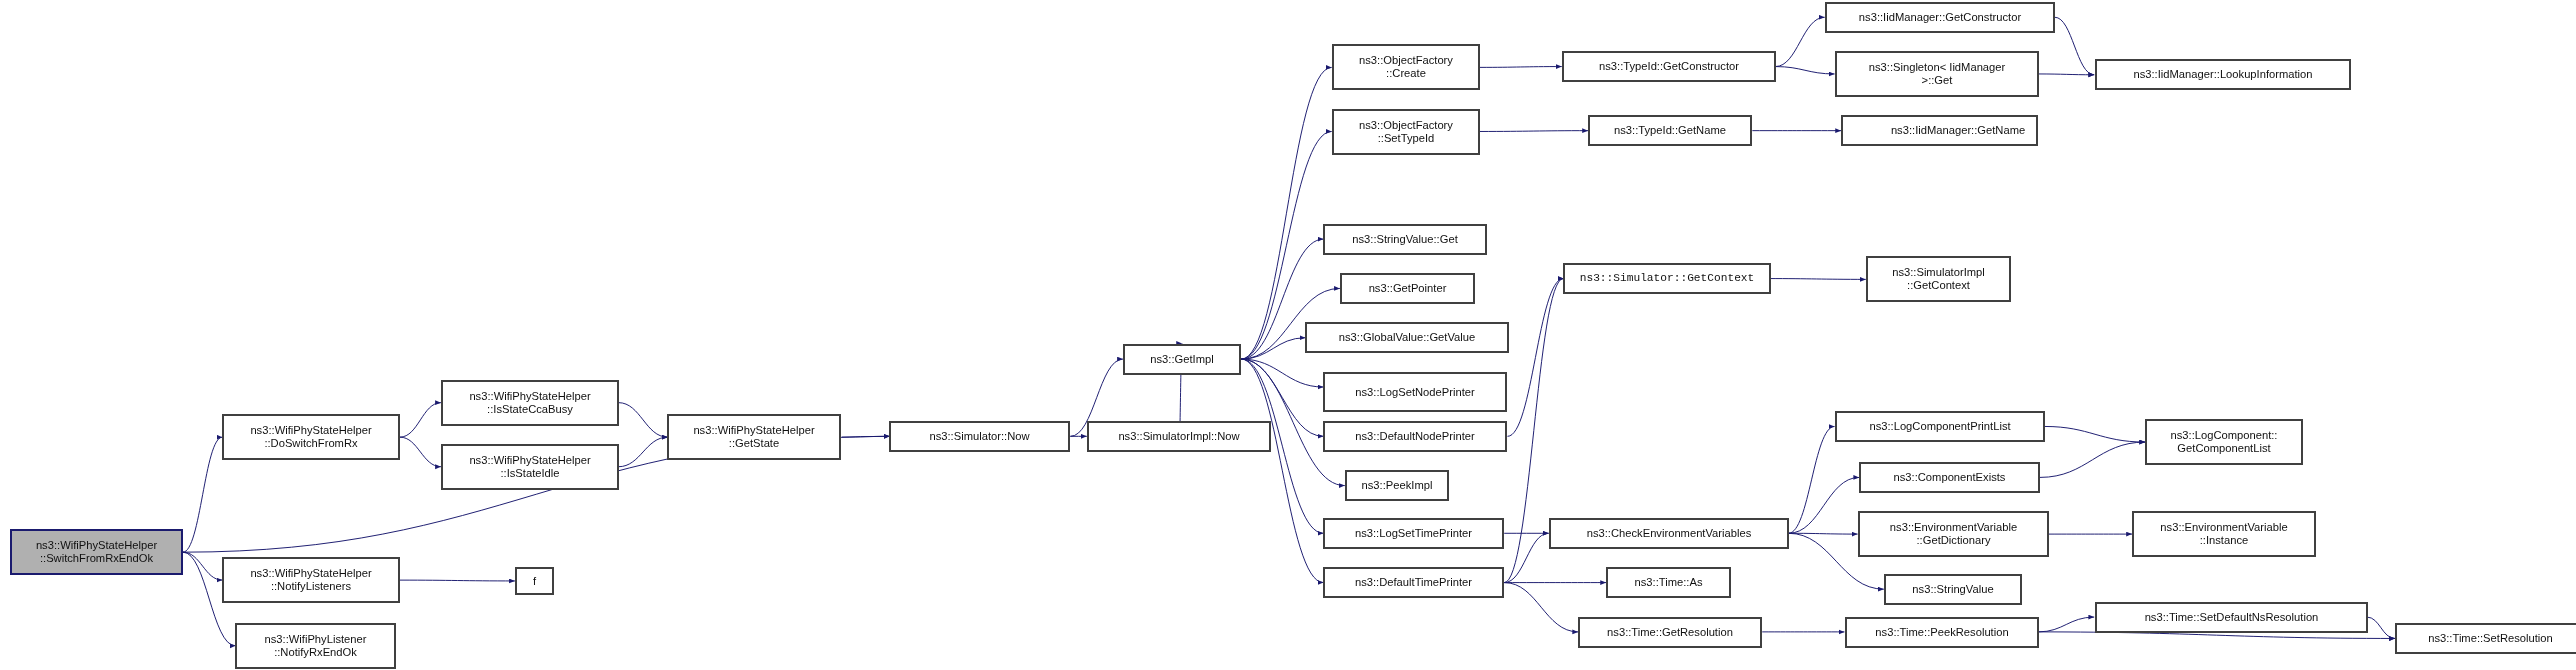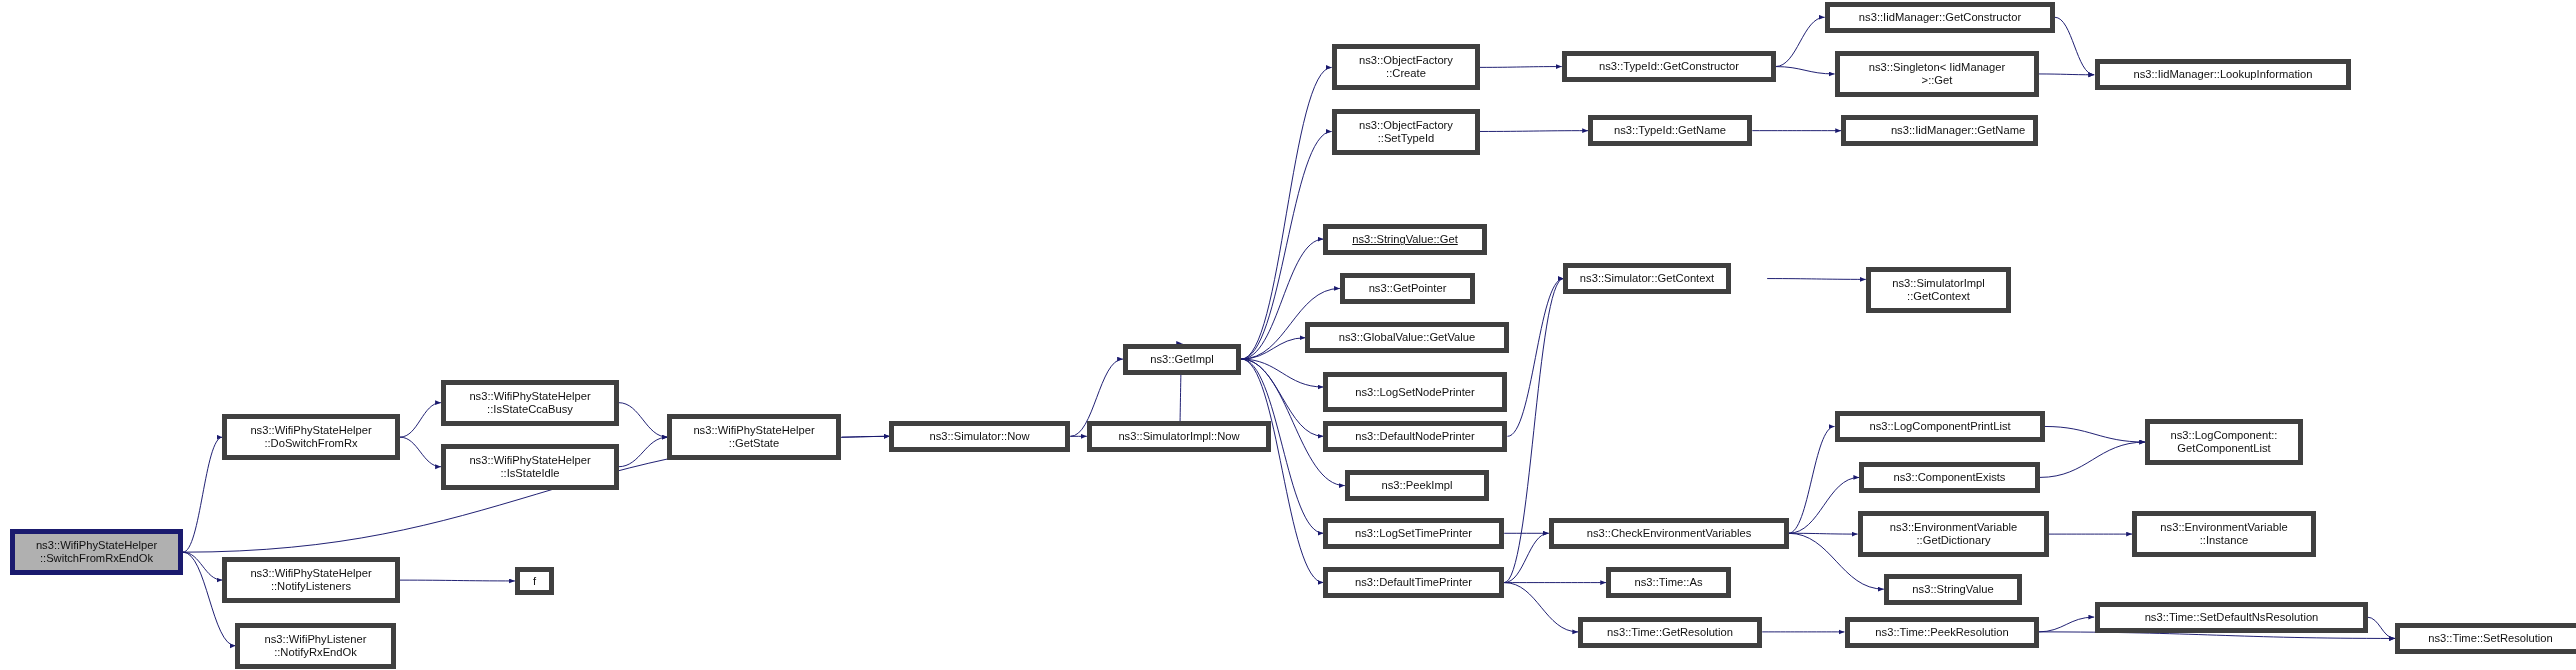--- a/index.html
+++ b/index.html
@@ -19,21 +19,21 @@
     position: absolute;
     left: 0;
     top: 0;
     width: 2576px;
     height: 670px;
     pointer-events: none;
   }
   .node {
     position: absolute;
     box-sizing: border-box;
-    border: 5px solid #404040;
+    border: 2px solid #404040;
     background: #ffffff;
     color: #101010;
     font-size: 11.2px;
     line-height: 12.6px;
     display: flex;
     align-items: center;
     justify-content: center;
     text-align: center;
     white-space: pre-line;
     padding: 1px 2.9px;
@@ -120,39 +120,39 @@
 ::IsStateIdle</div>
       <div class="node" style="left: 667px; top: 414px; width: 174px; height: 46px;">ns3::WifiPhyStateHelper
 ::GetState</div>
       <div class="node" style="left: 889px; top: 421px; width: 181px; height: 31px;">ns3::Simulator::Now</div>
       <div class="node" style="left: 1087px; top: 421px; width: 184px; height: 31px;">ns3::SimulatorImpl::Now</div>
       <div class="node" style="left: 1123px; top: 344px; width: 118px; height: 31px;">ns3::GetImpl</div>
       <div class="node" style="left: 1332px; top: 44px; width: 148px; height: 46px;">ns3::ObjectFactory
 ::Create</div>
       <div class="node" style="left: 1332px; top: 109px; width: 148px; height: 46px;">ns3::ObjectFactory
 ::SetTypeId</div>
-      <div class="node" style="left: 1323px; top: 224px; width: 164px; height: 31px; text-decoration: underline;">ns3::StringValue::Get</div>
+      <div class="node" style="left: 1323px; top: 224px; width: 164px; height: 31px;">ns3::StringValue::Get</div>
       <div class="node" style="left: 1340px; top: 273px; width: 135px; height: 31px;">ns3::GetPointer</div>
       <div class="node" style="left: 1305px; top: 322px; width: 204px; height: 31px;">ns3::GlobalValue::GetValue</div>
       <div class="node" style="left: 1323px; top: 372px; width: 184px; height: 40px;">ns3::LogSetNodePrinter</div>
       <div class="node" style="left: 1323px; top: 421px; width: 184px; height: 31px; text-align: right;">ns3::DefaultNodePrinter</div>
-      <div class="node" style="left: 1345px; top: 470px; width: 144px; height: 31px;">ns3::PeekImpl</div>
+      <div class="node" style="left: 1345px; top: 470px; width: 104px; height: 31px;">ns3::PeekImpl</div>
       <div class="node" style="left: 1323px; top: 518px; width: 181px; height: 31px;">ns3::LogSetTimePrinter</div>
       <div class="node" style="left: 1323px; top: 567px; width: 181px; height: 31px;">ns3::DefaultTimePrinter</div>
       <div class="node" style="left: 1562px; top: 51px; width: 214px; height: 31px;">ns3::TypeId::GetConstructor</div>
       <div class="node" style="left: 1588px; top: 115px; width: 164px; height: 31px;">ns3::TypeId::GetName</div>
-      <div class="node" style="left: 1563px; top: 263px; width: 168px; height: 31px;">ns3::Simulator::GetContext</div>
+      <div class="node" style="left: 1563px; top: 263px; width: 208px; height: 31px; font-family: Liberation Mono, monospace;">ns3::Simulator::GetContext</div>
       <div class="node" style="left: 1549px; top: 518px; width: 240px; height: 31px;">ns3::CheckEnvironmentVariables</div>
       <div class="node" style="left: 1606px; top: 567px; width: 125px; height: 31px;">ns3::Time::As</div>
       <div class="node" style="left: 1578px; top: 617px; width: 184px; height: 31px;">ns3::Time::GetResolution</div>
       <div class="node" style="left: 1825px; top: 1.6px; width: 230px; height: 31px;">ns3::IidManager::GetConstructor</div>
       <div class="node" style="left: 1835px; top: 51px; width: 204px; height: 46px;">ns3::Singleton&lt; IidManager
 &gt;::Get</div>
       <div class="node" style="left: 1841px; top: 115px; width: 197px; height: 31px; padding-left: 40px;">ns3::IidManager::GetName</div>
-      <div class="node" style="left: 1866px; top: 256px; width: 145px; height: 46px; margin-top: 11px;">ns3::SimulatorImpl
+      <div class="node" style="left: 1866px; top: 256px; width: 145px; height: 46px;">ns3::SimulatorImpl
 ::GetContext</div>
       <div class="node" style="left: 1835px; top: 411px; width: 210px; height: 31px;">ns3::LogComponentPrintList</div>
       <div class="node" style="left: 1859px; top: 462px; width: 181px; height: 31px;">ns3::ComponentExists</div>
       <div class="node" style="left: 1858px; top: 511px; width: 191px; height: 46px;">ns3::EnvironmentVariable
 ::GetDictionary</div>
       <div class="node" style="left: 1884px; top: 574px; width: 138px; height: 31px;">ns3::StringValue</div>
       <div class="node" style="left: 1845px; top: 617px; width: 194px; height: 31px;">ns3::Time::PeekResolution</div>
       <div class="node" style="left: 2095px; top: 59px; width: 256px; height: 31px;">ns3::IidManager::LookupInformation</div>
       <div class="node" style="left: 2145px; top: 419px; width: 158px; height: 46px;">ns3::LogComponent::
 GetComponentList</div>

